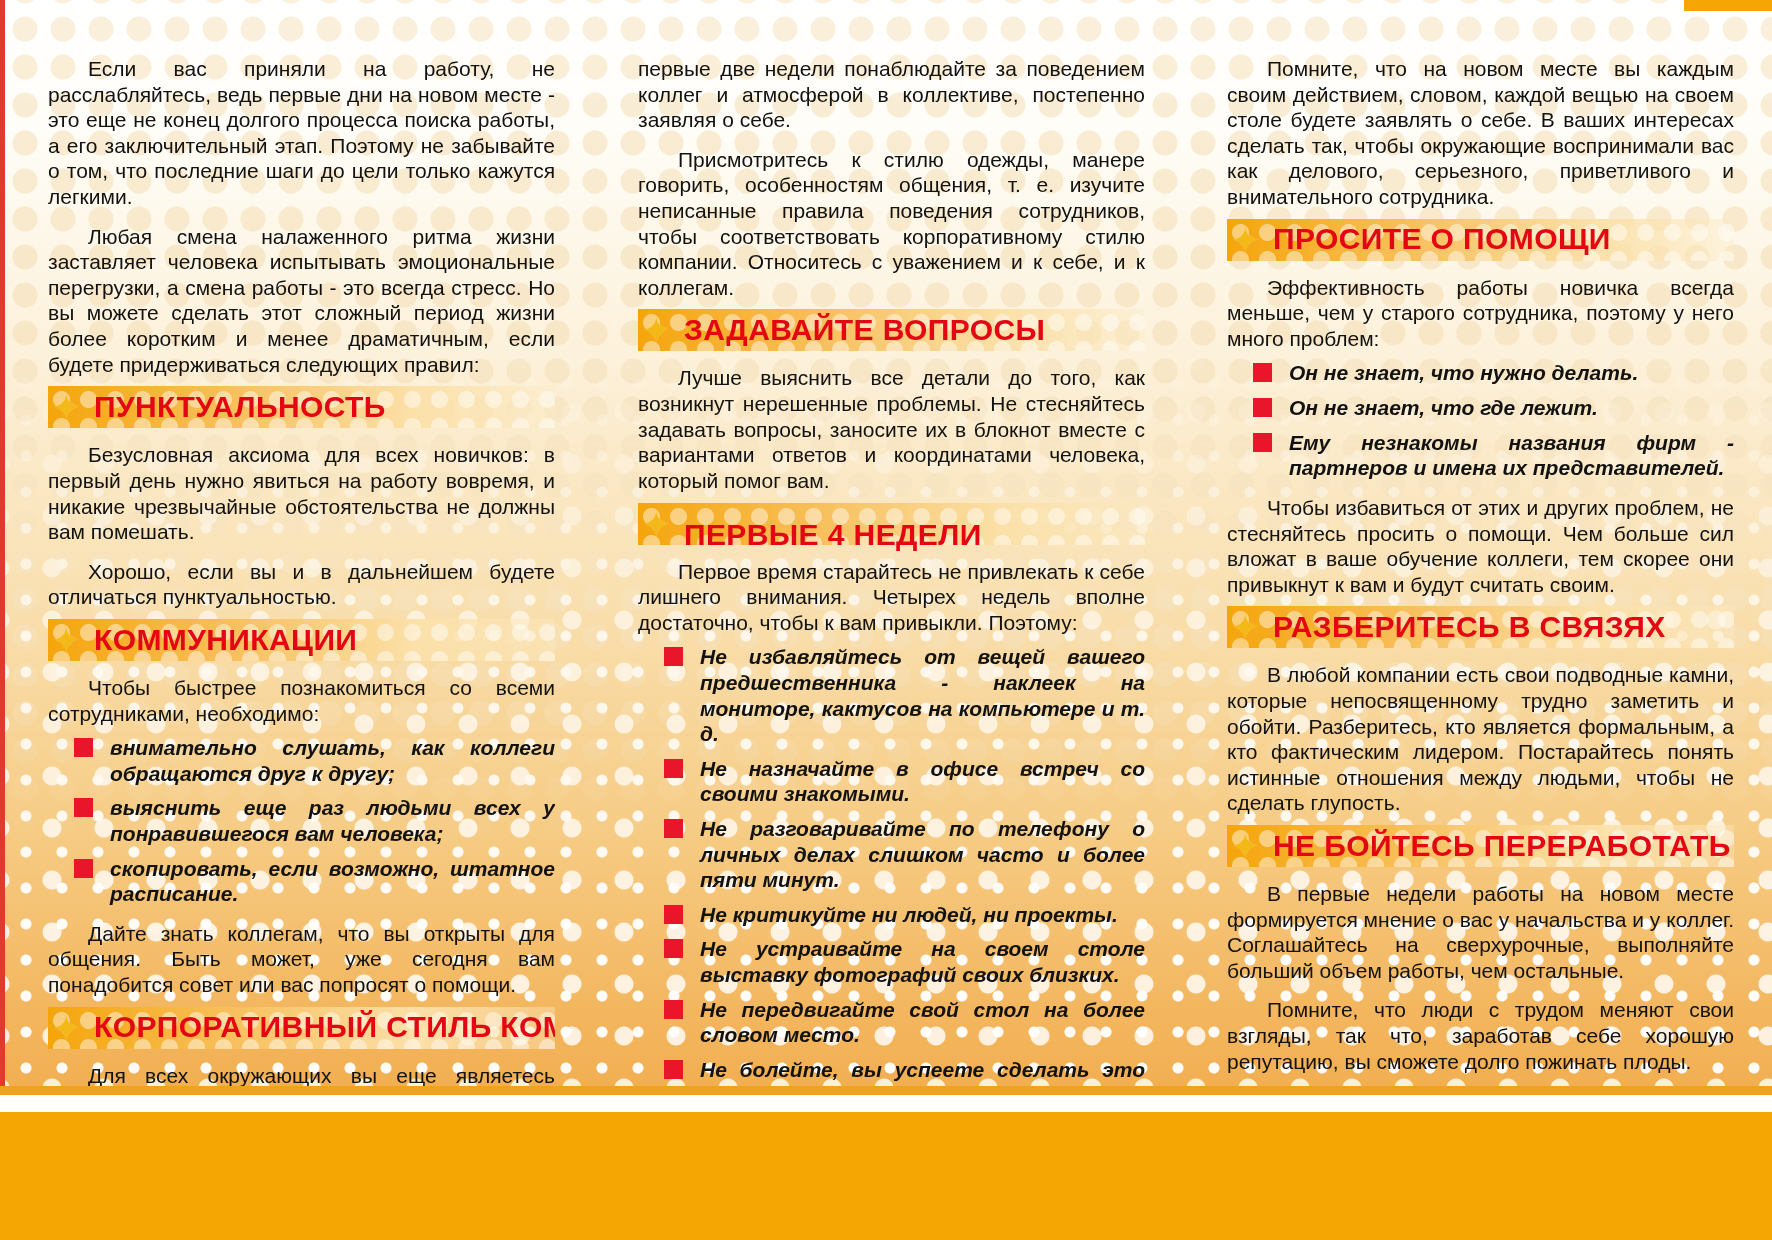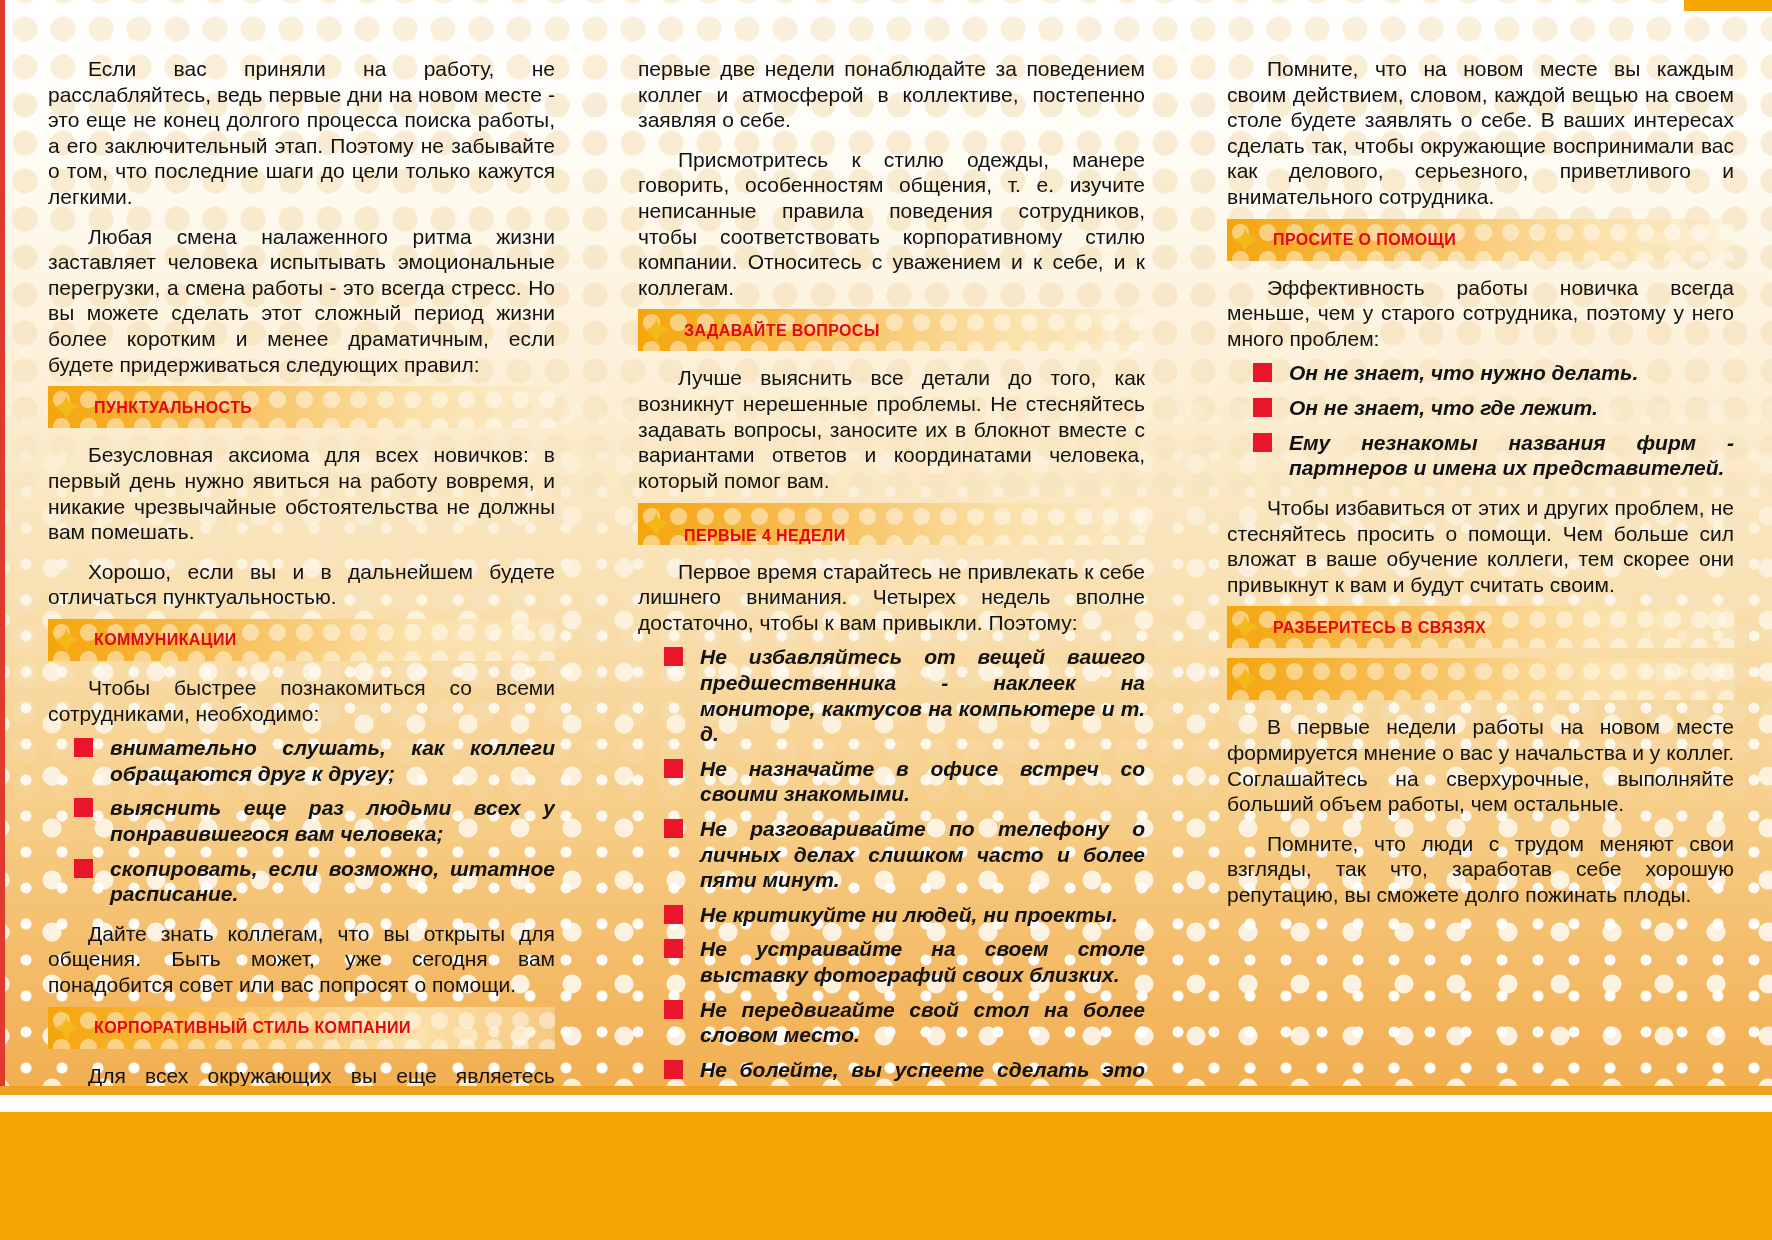--- a/index.html
+++ b/index.html
@@ -49,21 +49,21 @@
     background:
       radial-gradient(circle,rgba(255,255,255,.45) 0 8px,rgba(255,255,255,0) 9px),
       linear-gradient(90deg,#f5a50b 0%,#f8c160 38%,#fbe0a8 72%,rgba(252,236,200,.35) 100%);
     background-size:27px 27px,100% 100%;
   }
   .hbar .sparkle{
     position:absolute;left:4px;top:50%;transform:translateY(-50%);
     color:#f3b917;font-size:34px;line-height:1;text-shadow:0 0 2px #f8d163;
   }
   .hbar .ht{
-    color:#e30613;font-weight:bold;font-size:16px;letter-spacing:.4px;
+    color:#e30613;font-weight:bold;font-size:30px;letter-spacing:.4px;
     padding-left:46px;white-space:nowrap;
   }
   
   .bullet{display:flex;margin:0 0 9px 14px;}
   .bullet .sq{flex:0 0 auto;width:19px;height:19px;margin:3px 17px 0 12px;}
   .bullet .tx{flex:1;font-weight:bold;font-style:italic;text-align:justify;}
 </style>
 </head>
 <body>
 
@@ -167,22 +167,24 @@
   </div>
   <div class="bullet">
     <span class="sq" style="background: rgb(232, 21, 43);"></span>
     <span class="tx">Ему незнакомы названия фирм - партнеров и имена их представителей.</span>
   </div>
   <p>Чтобы избавиться от этих и других проблем, не стесняйтесь просить о помощи. Чем больше сил вложат в ваше обучение коллеги, тем скорее они привыкнут к вам и будут считать своим.</p>
   <div class="hbar">
     <span class="sparkle" style="color: rgb(243, 185, 23);">✦</span>
     <span class="ht" style="color: rgb(227, 6, 19);">РАЗБЕРИТЕСЬ В СВЯЗЯХ</span>
   </div>
+  <p>В любой компании есть свои подводные камни, которые непосвященному трудно заметить и обойти. Разберитесь, кто является формальным, а кто фактическим лидером. Постарайтесь понять истинные отношения между людьми, чтобы не сделать глупость.</p>
   <div class="hbar">
     <span class="sparkle" style="color: rgb(243, 185, 23);">✦</span>
+    <span class="ht" style="color: rgb(227, 6, 19);">НЕ БОЙТЕСЬ ПЕРЕРАБОТАТЬ</span>
   </div>
   <p>В первые недели работы на новом месте формируется мнение о вас у начальства и у коллег. Соглашайтесь на сверхурочные, выполняйте больший объем работы, чем остальные.</p>
   <p>Помните, что люди с трудом меняют свои взгляды, так что, заработав себе хорошую репутацию, вы сможете долго пожинать плоды.</p>
 </div>
 
 <div class="sep-line" style="background: rgb(239, 163, 28);"></div>
 <div class="sep-white"></div>
 <div class="footer-band" style="background: rgb(245, 166, 2);"></div>
 
 </body></html>

